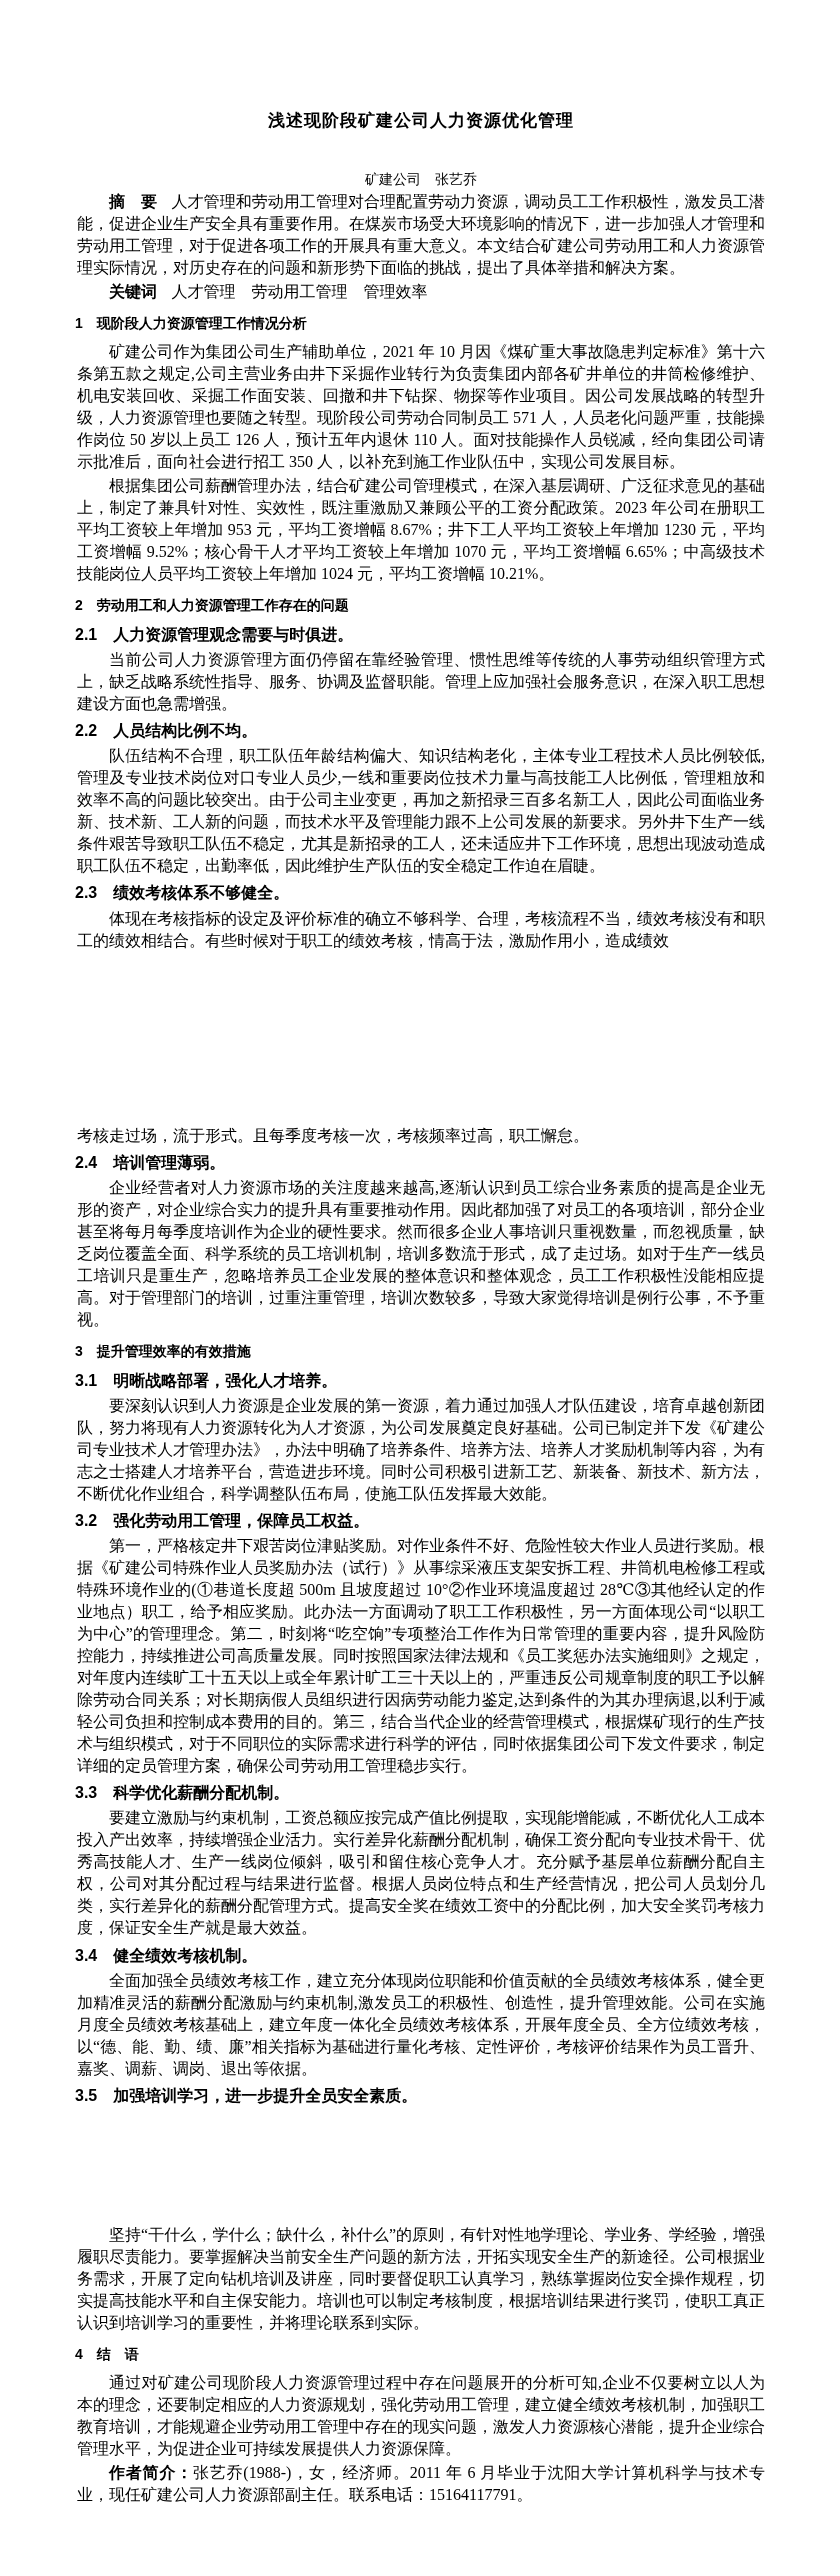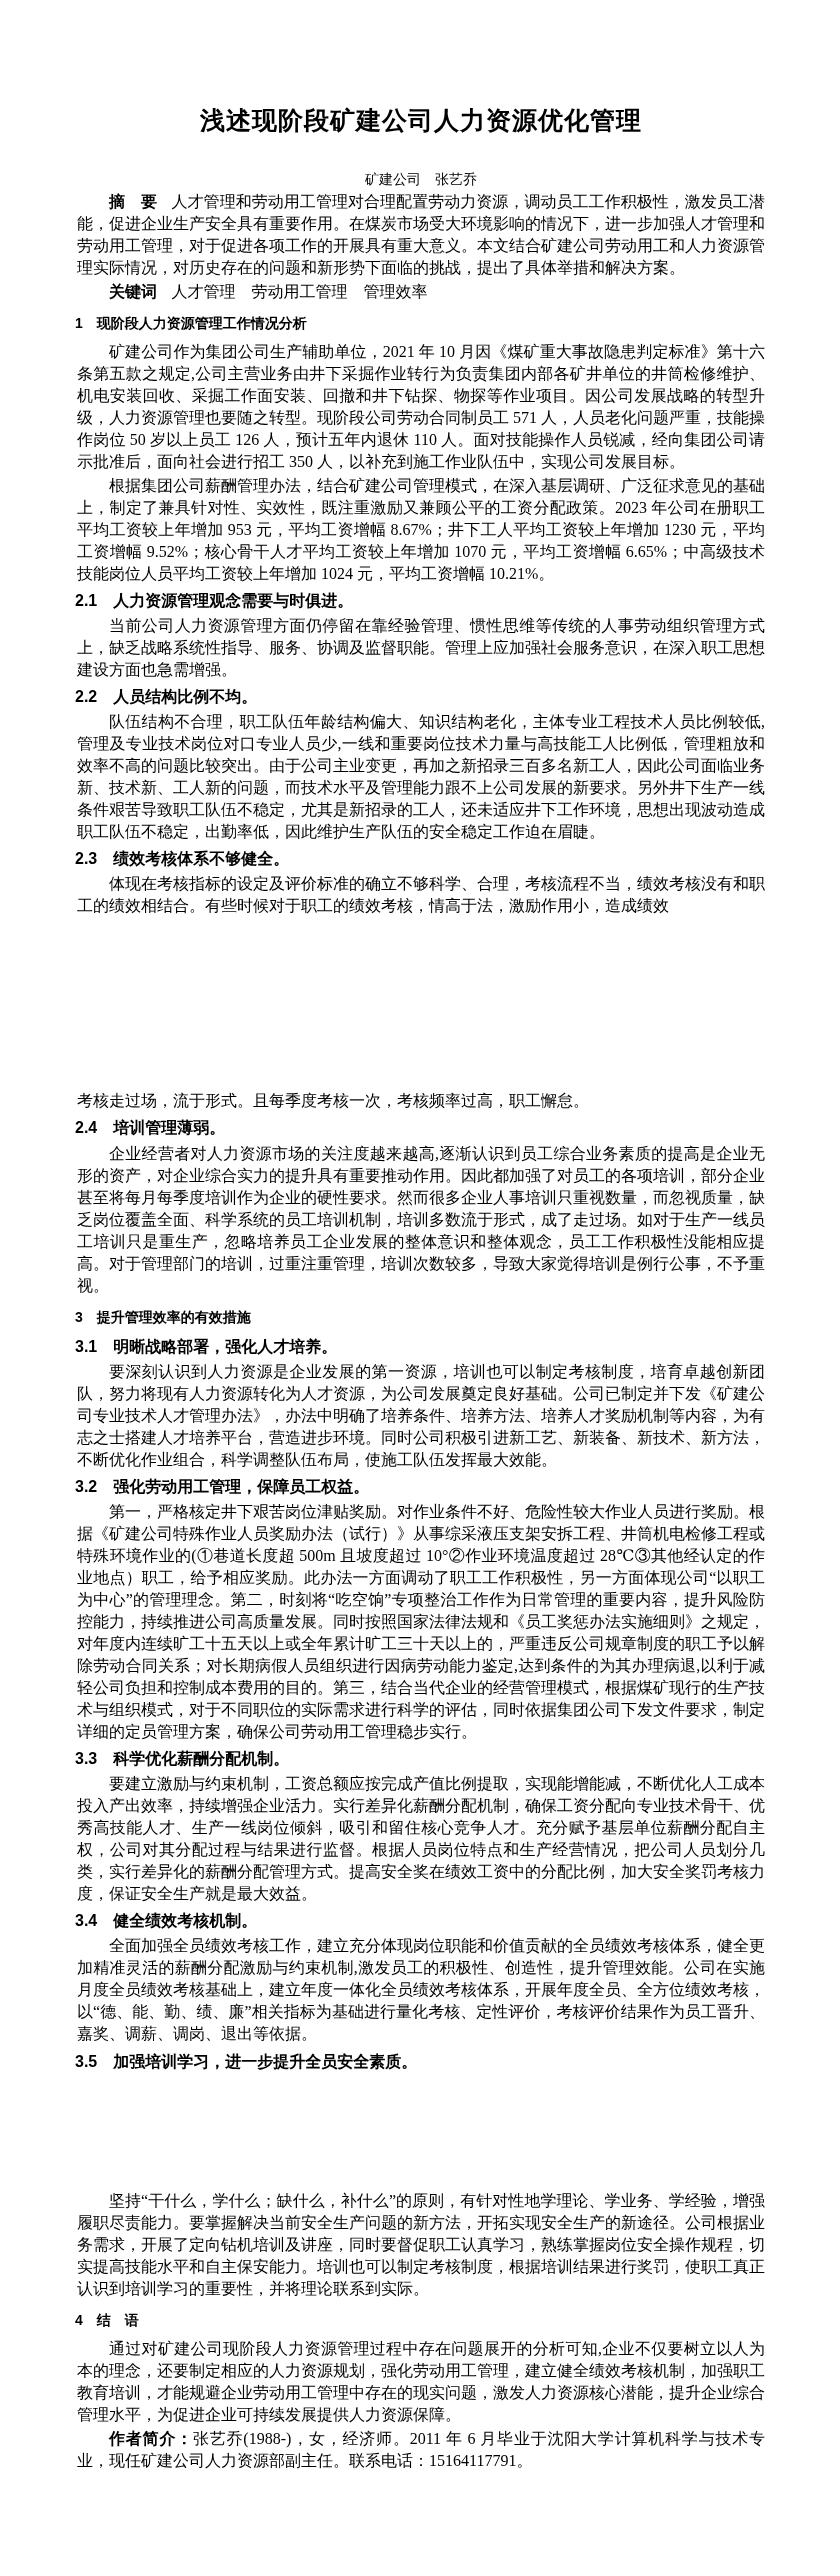--- a/index.html
+++ b/index.html
@@ -14,21 +14,21 @@
     background: #ffffff;
     color: #000000;
     font-family: "Liberation Serif", "DejaVu Serif", serif;
     overflow: hidden;
     box-sizing: border-box;
     padding: 0 73px 0 75px;
   }
   .title {
     margin: 105px 0 0 0;
     text-align: center;
-    font-size: 25px;
+    font-size: 17px;
     line-height: 32px;
     font-weight: bold;
     letter-spacing: 1px;
     font-family: "Liberation Serif", "DejaVu Serif", serif;
   }
   .byline {
     margin-top: 34px;
     text-align: center;
     font-size: 14px;
     line-height: 17.5px;
@@ -85,41 +85,42 @@
   </p>
 
   <p class="meta keywords">
     <span class="label heading-text">关键词</span><span class="heading-text">人才管理　劳动用工管理　管理效率</span>
   </p>
 
   <h2 class="sec heading-text">1　现阶段人力资源管理工作情况分析</h2>
   <p class="body">矿建公司作为集团公司生产辅助单位，2021 年 10 月因《煤矿重大事故隐患判定标准》第十六条第五款之规定,公司主营业务由井下采掘作业转行为负责集团内部各矿井单位的井筒检修维护、机电安装回收、采掘工作面安装、回撤和井下钻探、物探等作业项目。因公司发展战略的转型升级，人力资源管理也要随之转型。现阶段公司劳动合同制员工 571 人，人员老化问题严重，技能操作岗位 50 岁以上员工 126 人，预计五年内退休 110 人。面对技能操作人员锐减，经向集团公司请示批准后，面向社会进行招工 350 人，以补充到施工作业队伍中，实现公司发展目标。</p>
   <p class="body">根据集团公司薪酬管理办法，结合矿建公司管理模式，在深入基层调研、广泛征求意见的基础上，制定了兼具针对性、实效性，既注重激励又兼顾公平的工资分配政策。2023 年公司在册职工平均工资较上年增加 953 元，平均工资增幅 8.67%；井下工人平均工资较上年增加 1230 元，平均工资增幅 9.52%；核心骨干人才平均工资较上年增加 1070 元，平均工资增幅 6.65%；中高级技术技能岗位人员平均工资较上年增加 1024 元，平均工资增幅 10.21%。</p>
 
+  <h2 class="sec heading-text">2　劳动用工和人力资源管理工作存在的问题</h2>
 
   <h3 class="sub sub-text">2.1　人力资源管理观念需要与时俱进。</h3>
   <p class="body">当前公司人力资源管理方面仍停留在靠经验管理、惯性思维等传统的人事劳动组织管理方式上，缺乏战略系统性指导、服务、协调及监督职能。管理上应加强社会服务意识，在深入职工思想建设方面也急需增强。</p>
 
   <h3 class="sub sub-text">2.2　人员结构比例不均。</h3>
   <p class="body">队伍结构不合理，职工队伍年龄结构偏大、知识结构老化，主体专业工程技术人员比例较低,管理及专业技术岗位对口专业人员少,一线和重要岗位技术力量与高技能工人比例低，管理粗放和效率不高的问题比较突出。由于公司主业变更，再加之新招录三百多名新工人，因此公司面临业务新、技术新、工人新的问题，而技术水平及管理能力跟不上公司发展的新要求。另外井下生产一线条件艰苦导致职工队伍不稳定，尤其是新招录的工人，还未适应井下工作环境，思想出现波动造成职工队伍不稳定，出勤率低，因此维护生产队伍的安全稳定工作迫在眉睫。</p>
 
   <h3 class="sub sub-text">2.3　绩效考核体系不够健全。</h3>
   <p class="body">体现在考核指标的设定及评价标准的确立不够科学、合理，考核流程不当，绩效考核没有和职工的绩效相结合。有些时候对于职工的绩效考核，情高于法，激励作用小，造成绩效</p>
 
   <div class="page-gap-1"></div>
 
   <p class="body no-indent">考核走过场，流于形式。且每季度考核一次，考核频率过高，职工懈怠。</p>
 
   <h3 class="sub sub-text">2.4　培训管理薄弱。</h3>
   <p class="body">企业经营者对人力资源市场的关注度越来越高,逐渐认识到员工综合业务素质的提高是企业无形的资产，对企业综合实力的提升具有重要推动作用。因此都加强了对员工的各项培训，部分企业甚至将每月每季度培训作为企业的硬性要求。然而很多企业人事培训只重视数量，而忽视质量，缺乏岗位覆盖全面、科学系统的员工培训机制，培训多数流于形式，成了走过场。如对于生产一线员工培训只是重生产，忽略培养员工企业发展的整体意识和整体观念，员工工作积极性没能相应提高。对于管理部门的培训，过重注重管理，培训次数较多，导致大家觉得培训是例行公事，不予重视。</p>
 
   <h2 class="sec heading-text">3　提升管理效率的有效措施</h2>
 
   <h3 class="sub sub-text">3.1　明晰战略部署，强化人才培养。</h3>
-  <p class="body">要深刻认识到人力资源是企业发展的第一资源，培训也可以制定考核制度，培育卓越创新团队，努力将现有人力资源转化为人才资源，为公司发展奠定良好基础。公司已制定并下发《矿建公司专业技术人才管理办法》，办法中明确了培养条件、培养方法、培养人才奖励机制等内容，为有志之士搭建人才培养平台，营造进步环境。同时公司积极引进新工艺、新装备、新技术、新方法，不断优化作业组合，科学调整队伍布局，使施工队伍发挥最大效能。</p>
+  <p class="body">要深刻认识到人力资源是企业发展的第一资源，着力通过加强人才队伍建设，培育卓越创新团队，努力将现有人力资源转化为人才资源，为公司发展奠定良好基础。公司已制定并下发《矿建公司专业技术人才管理办法》，办法中明确了培养条件、培养方法、培养人才奖励机制等内容，为有志之士搭建人才培养平台，营造进步环境。同时公司积极引进新工艺、新装备、新技术、新方法，不断优化作业组合，科学调整队伍布局，使施工队伍发挥最大效能。</p>
 
   <h3 class="sub sub-text">3.2　强化劳动用工管理，保障员工权益。</h3>
   <p class="body">第一，严格核定井下艰苦岗位津贴奖励。对作业条件不好、危险性较大作业人员进行奖励。根据《矿建公司特殊作业人员奖励办法（试行）》从事综采液压支架安拆工程、井筒机电检修工程或特殊环境作业的(①巷道长度超 500m 且坡度超过 10°②作业环境温度超过 28℃③其他经认定的作业地点）职工，给予相应奖励。此办法一方面调动了职工工作积极性，另一方面体现公司“以职工为中心”的管理理念。第二，时刻将“吃空饷”专项整治工作作为日常管理的重要内容，提升风险防控能力，持续推进公司高质量发展。同时按照国家法律法规和《员工奖惩办法实施细则》之规定，对年度内连续旷工十五天以上或全年累计旷工三十天以上的，严重违反公司规章制度的职工予以解除劳动合同关系；对长期病假人员组织进行因病劳动能力鉴定,达到条件的为其办理病退,以利于减轻公司负担和控制成本费用的目的。第三，结合当代企业的经营管理模式，根据煤矿现行的生产技术与组织模式，对于不同职位的实际需求进行科学的评估，同时依据集团公司下发文件要求，制定详细的定员管理方案，确保公司劳动用工管理稳步实行。</p>
 
   <h3 class="sub sub-text">3.3　科学优化薪酬分配机制。</h3>
   <p class="body">要建立激励与约束机制，工资总额应按完成产值比例提取，实现能增能减，不断优化人工成本投入产出效率，持续增强企业活力。实行差异化薪酬分配机制，确保工资分配向专业技术骨干、优秀高技能人才、生产一线岗位倾斜，吸引和留住核心竞争人才。充分赋予基层单位薪酬分配自主权，公司对其分配过程与结果进行监督。根据人员岗位特点和生产经营情况，把公司人员划分几类，实行差异化的薪酬分配管理方式。提高安全奖在绩效工资中的分配比例，加大安全奖罚考核力度，保证安全生产就是最大效益。</p>
 
   <h3 class="sub sub-text">3.4　健全绩效考核机制。</h3>
   <p class="body">全面加强全员绩效考核工作，建立充分体现岗位职能和价值贡献的全员绩效考核体系，健全更加精准灵活的薪酬分配激励与约束机制,激发员工的积极性、创造性，提升管理效能。公司在实施月度全员绩效考核基础上，建立年度一体化全员绩效考核体系，开展年度全员、全方位绩效考核，以“德、能、勤、绩、廉”相关指标为基础进行量化考核、定性评价，考核评价结果作为员工晋升、嘉奖、调薪、调岗、退出等依据。</p>
 

